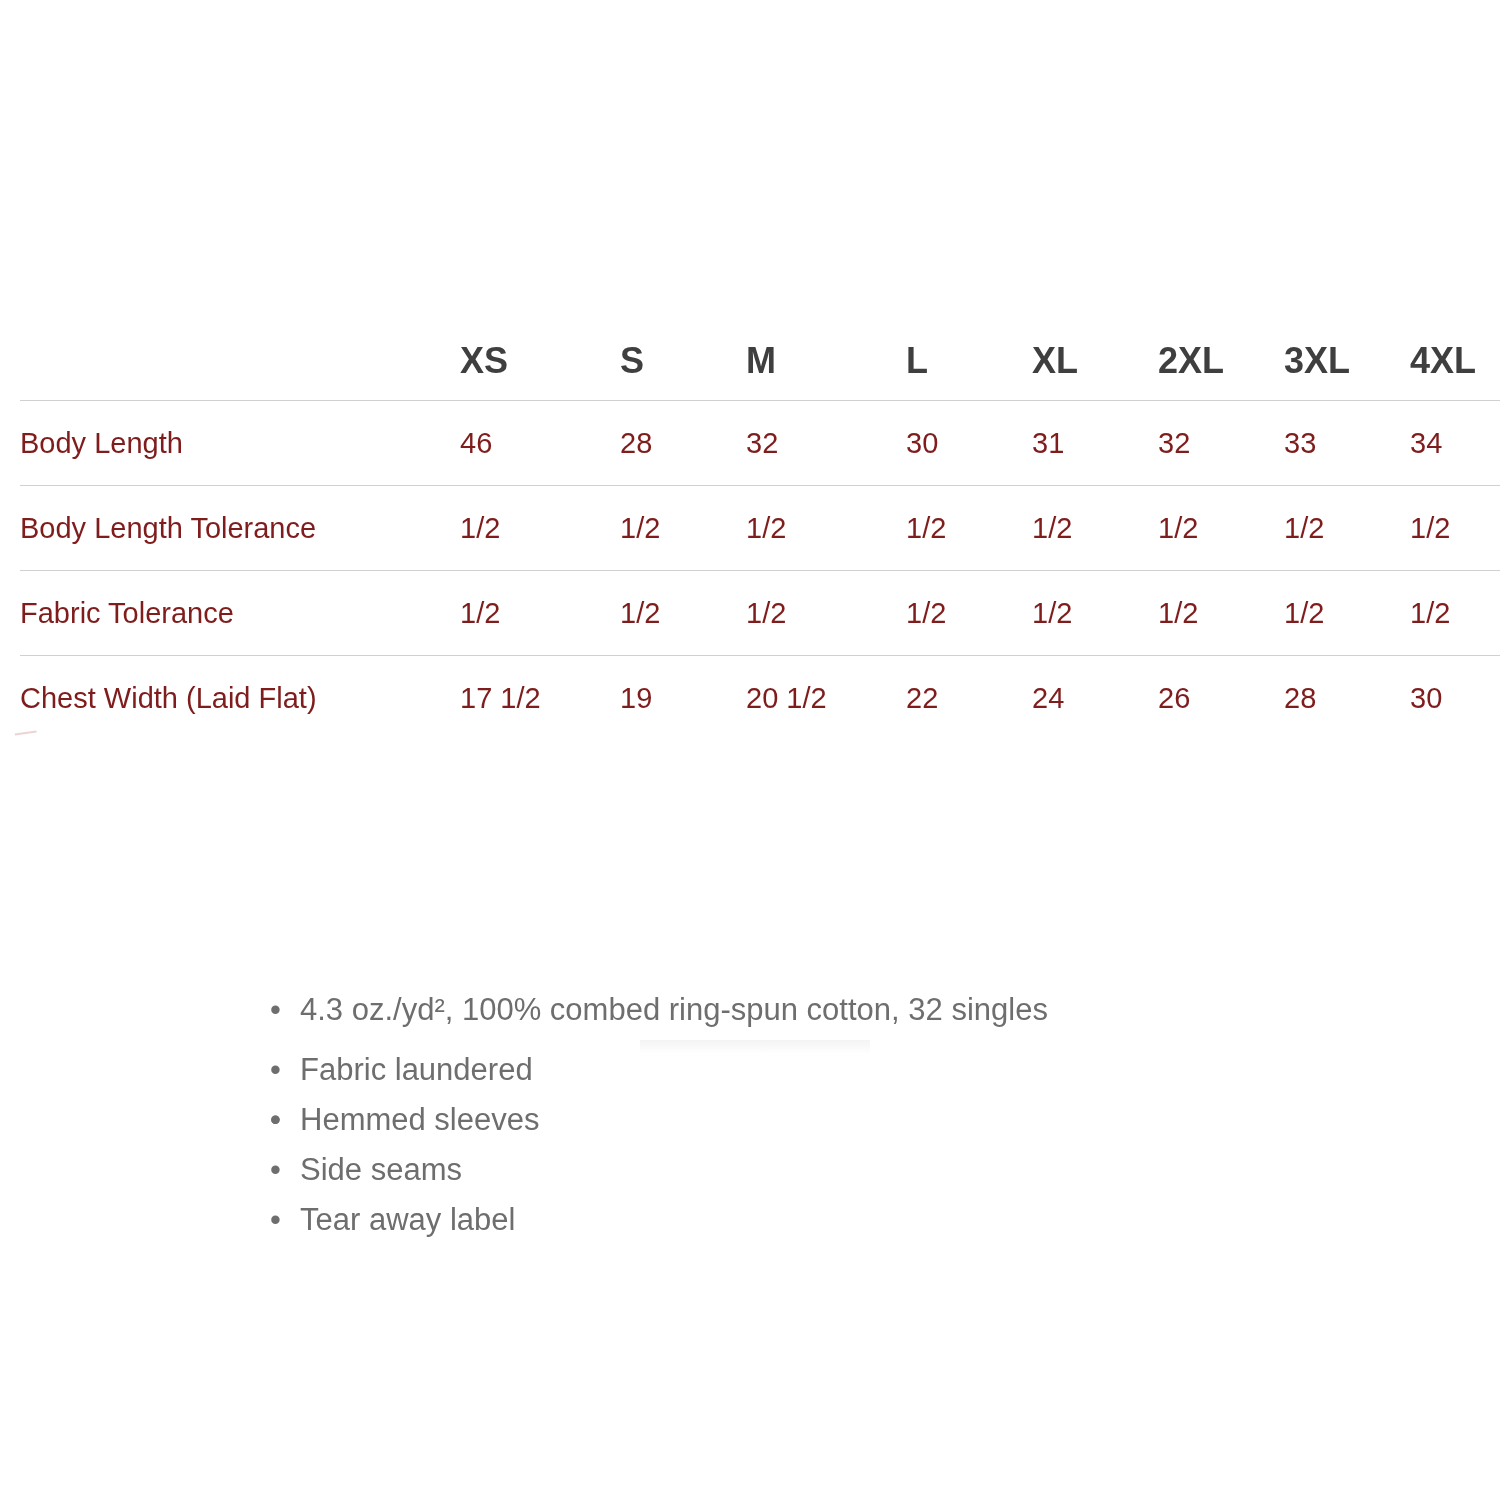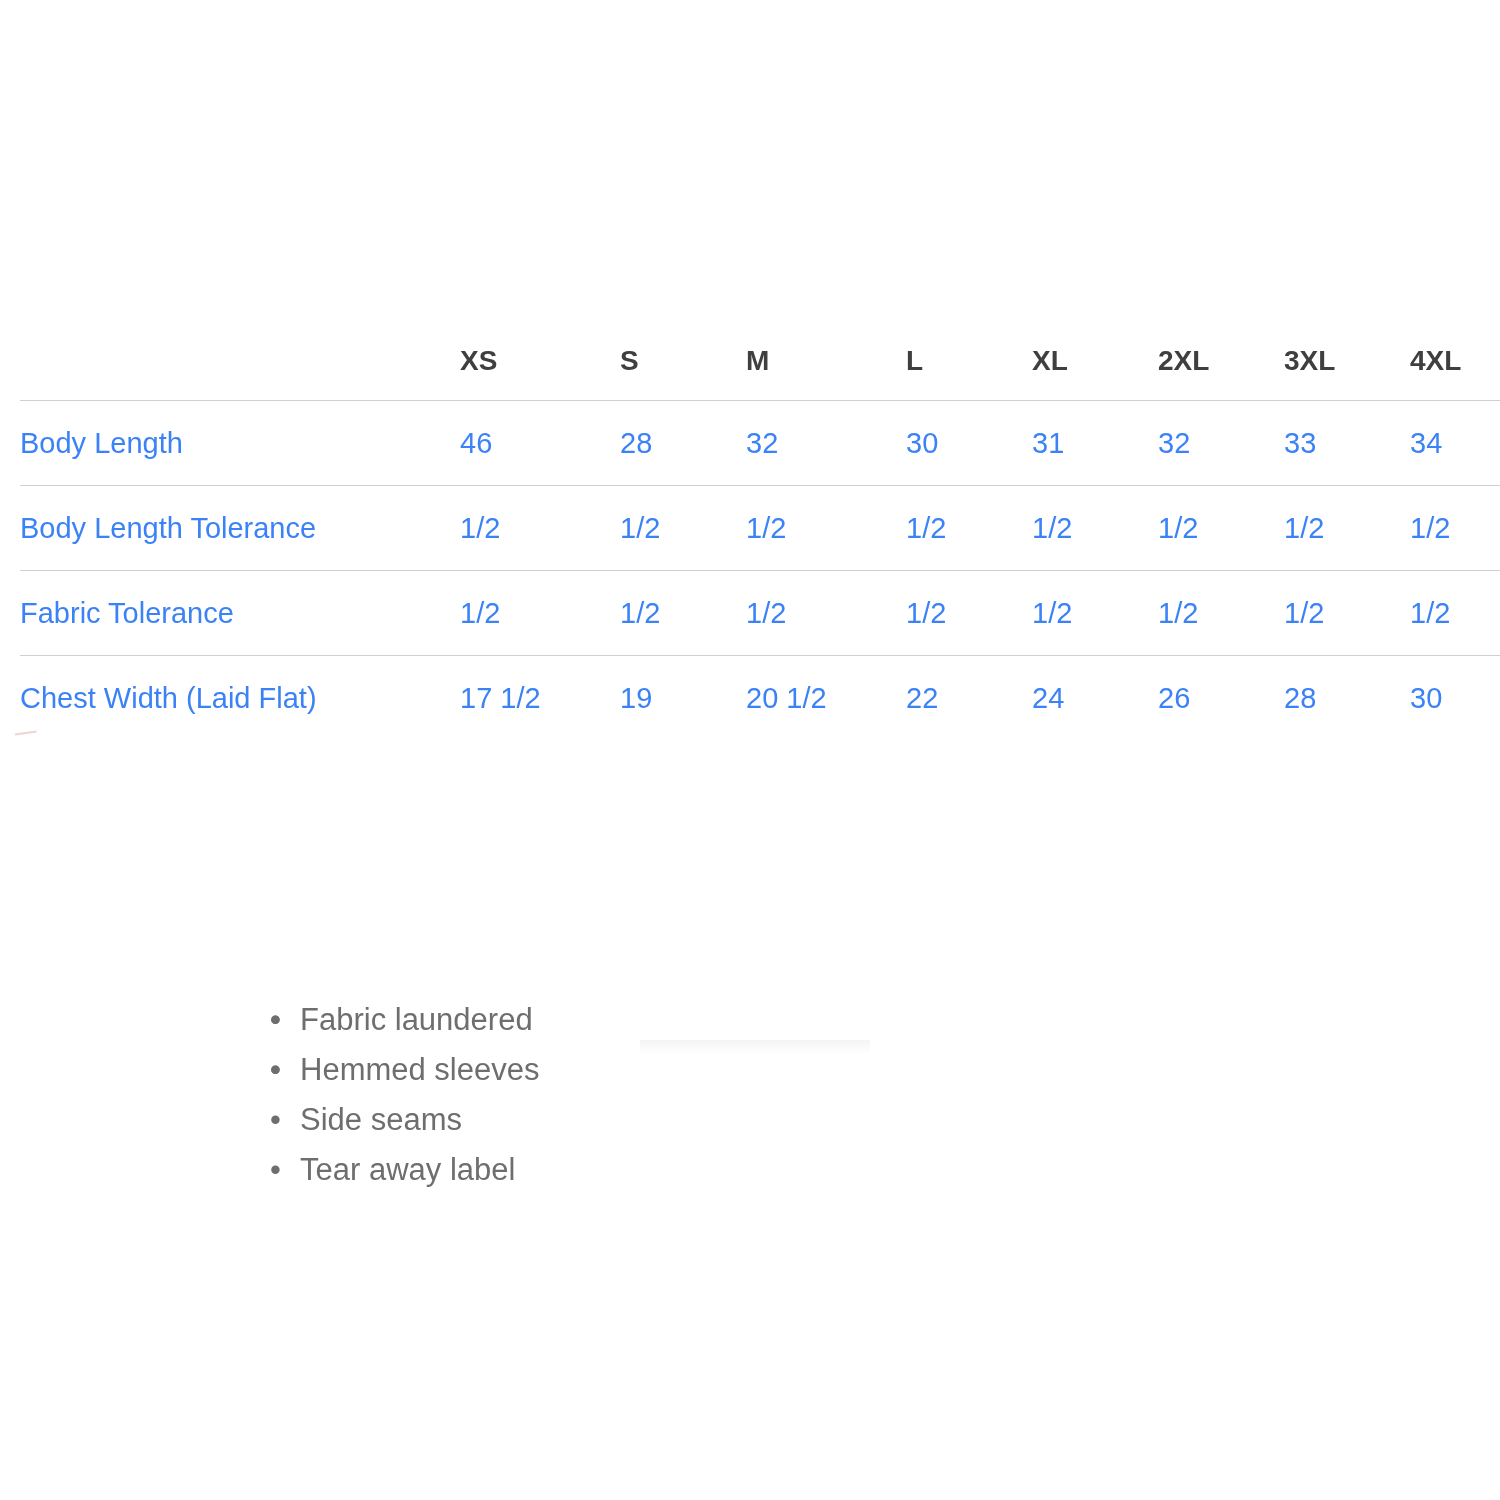--- a/index.html
+++ b/index.html
@@ -35,39 +35,39 @@
   }
   table.size-table th,
   table.size-table td {
     text-align: left;
     font-weight: normal;
     color: #4d4d4d;
     padding: 0;
     vertical-align: middle;
   }
   table.size-table thead th {
-    font-size: 28px;
+    font-size: 36px;
     font-weight: bold;
     color: #3f3f3f;
     height: 62px;
     padding-bottom: 8px;
   }
   table.size-table thead tr {
     border-bottom: 1.5px solid #d0d0d0;
   }
   table.size-table tbody tr {
     border-bottom: 1.5px solid #d0d0d0;
   }
   table.size-table tbody tr:last-child {
     border-bottom: none;
   }
   table.size-table tbody td {
     height: 84px;
     font-size: 29px;
-    color: #3b82f6;
+    color: #7f1d1d;
   }
   .col-label { width: 440px; padding-left: 12px !important; }
   .col-size  { width: 126px; }
   .col-size-wide { width: 160px; }
   td.row-label {
     font-size: 30px;
     color: #3f3f3f;
   }
 
   
@@ -202,20 +202,21 @@
     </table>
   </div>
 
   <div class="artifact-a"></div>
   <div class="artifact-b"></div>
 
   <div class="features">
     <ul>
       <li class="first">
         <span class="bullet">•</span>
+        <span>4.3 oz./yd², 100% combed ring-spun cotton, 32 singles</span>
       </li>
       <li>
         <span class="bullet">•</span>
         <span>Fabric laundered</span>
       </li>
       <li>
         <span class="bullet">•</span>
       </li>
       <li>
         <span class="bullet">•</span>

